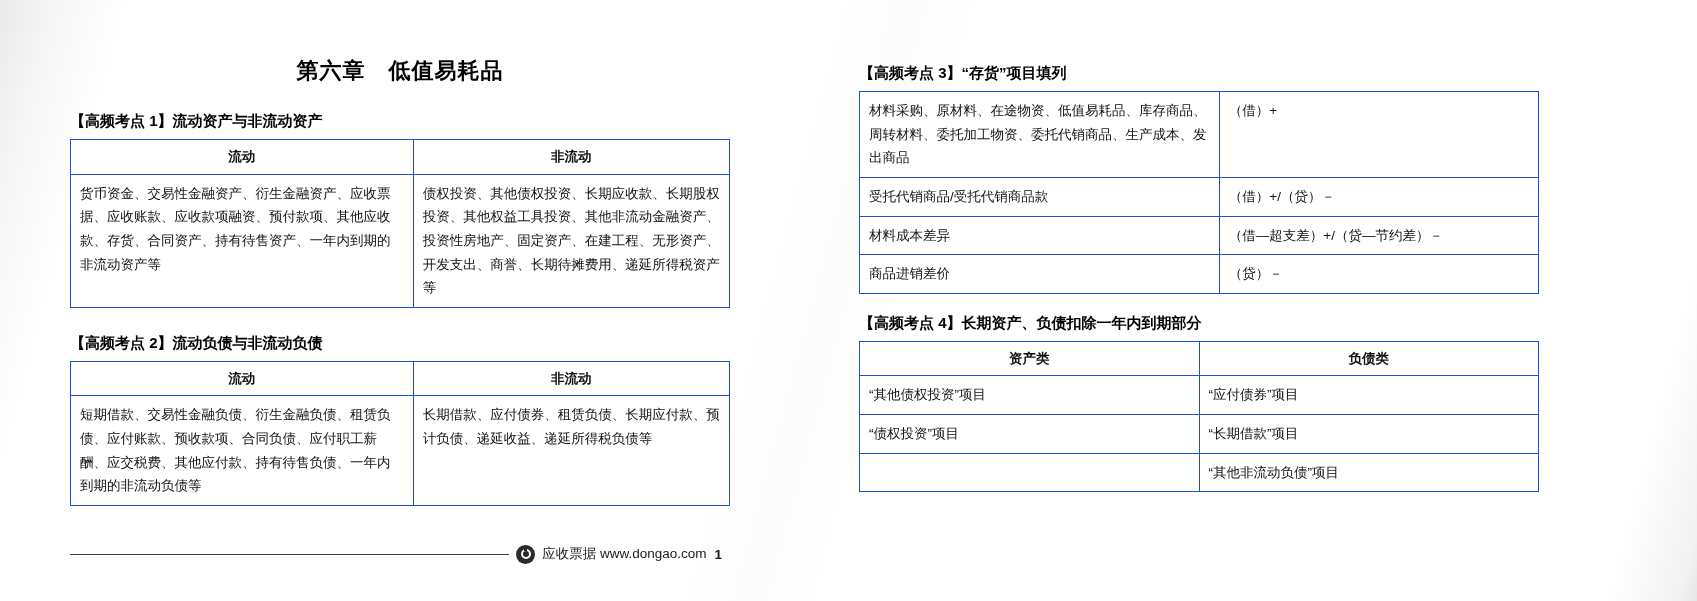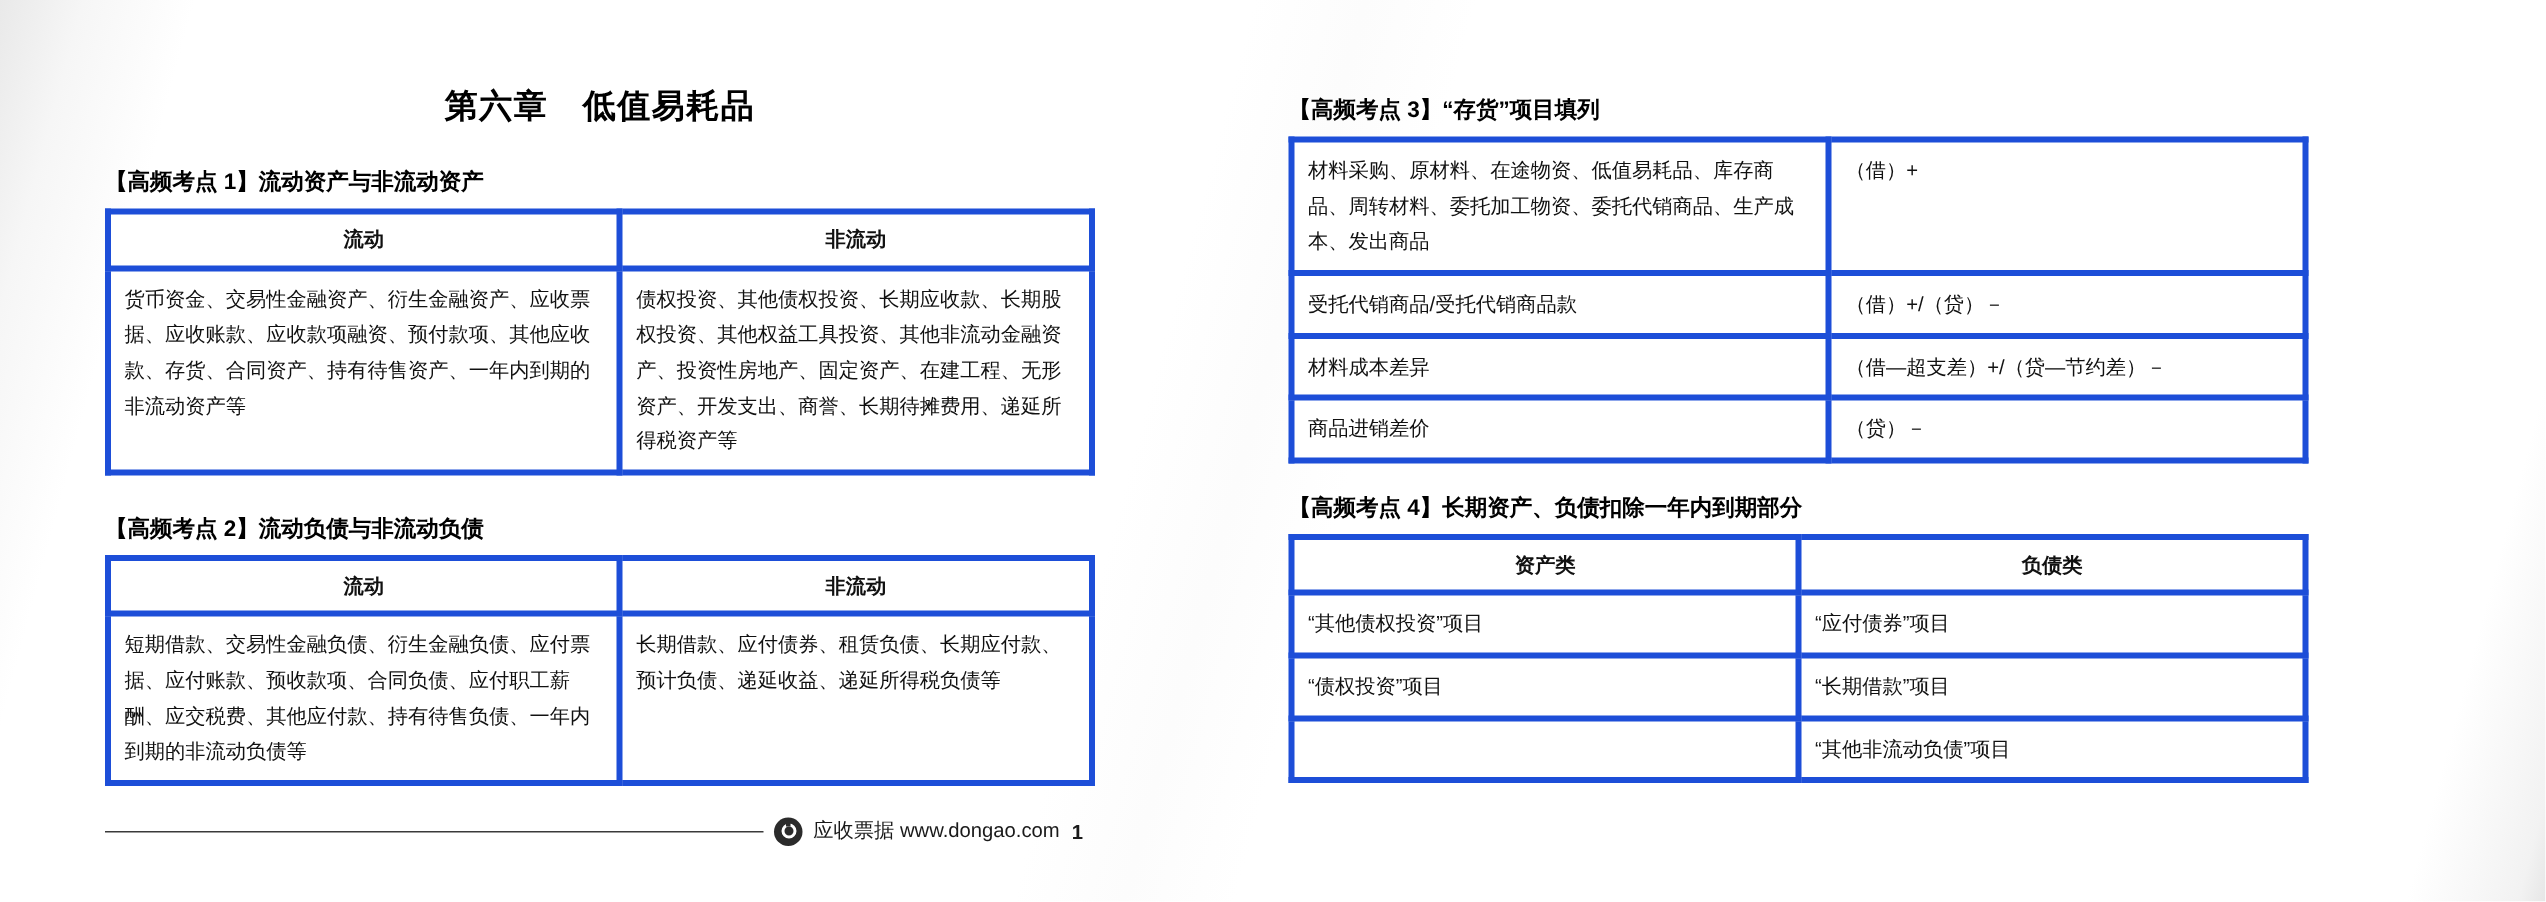--- a/index.html
+++ b/index.html
@@ -64,21 +64,21 @@
     color: #000;
     letter-spacing: 0px;
   }
   table.grid {
     border-collapse: collapse;
     width: 100%;
     table-layout: fixed;
     background: #fff;
   }
   table.grid td, table.grid th {
-    border: 4px solid #1d4ed8;
+    border: 1px solid #1d4ed8;
     padding: 7px 9px;
     font-size: 13.5px;
     line-height: 1.75;
     vertical-align: top;
     font-weight: normal;
     text-align: left;
   }
   table.grid th {
     text-align: center;
     font-weight: bold;
@@ -189,21 +189,21 @@
         <colgroup>
             <col style="width:52%">
             <col style="width:48%">
           </colgroup>
         <tbody>
             <tr>
           <th class="center">流动</th>
           <th class="center">非流动</th>
         </tr>
         <tr>
-          <td>短期借款、交易性金融负债、衍生金融负债、应付票据、应付账款、预收款项、合同负债、应付职工薪酬、应交税费、其他应付款、持有待售负债、一年内到期的非流动负债等</td>
+          <td>短期借款、交易性金融负债、衍生金融负债、租赁负债、应付账款、预收款项、合同负债、应付职工薪酬、应交税费、其他应付款、持有待售负债、一年内到期的非流动负债等</td>
           <td>长期借款、应付债券、租赁负债、长期应付款、预计负债、递延收益、递延所得税负债等</td>
         </tr>
       </tbody>
         </table>
 
     </div>
 
     <div class="footer footer-left">
       <div class="rule"></div>
       <div class="logo"></div>

